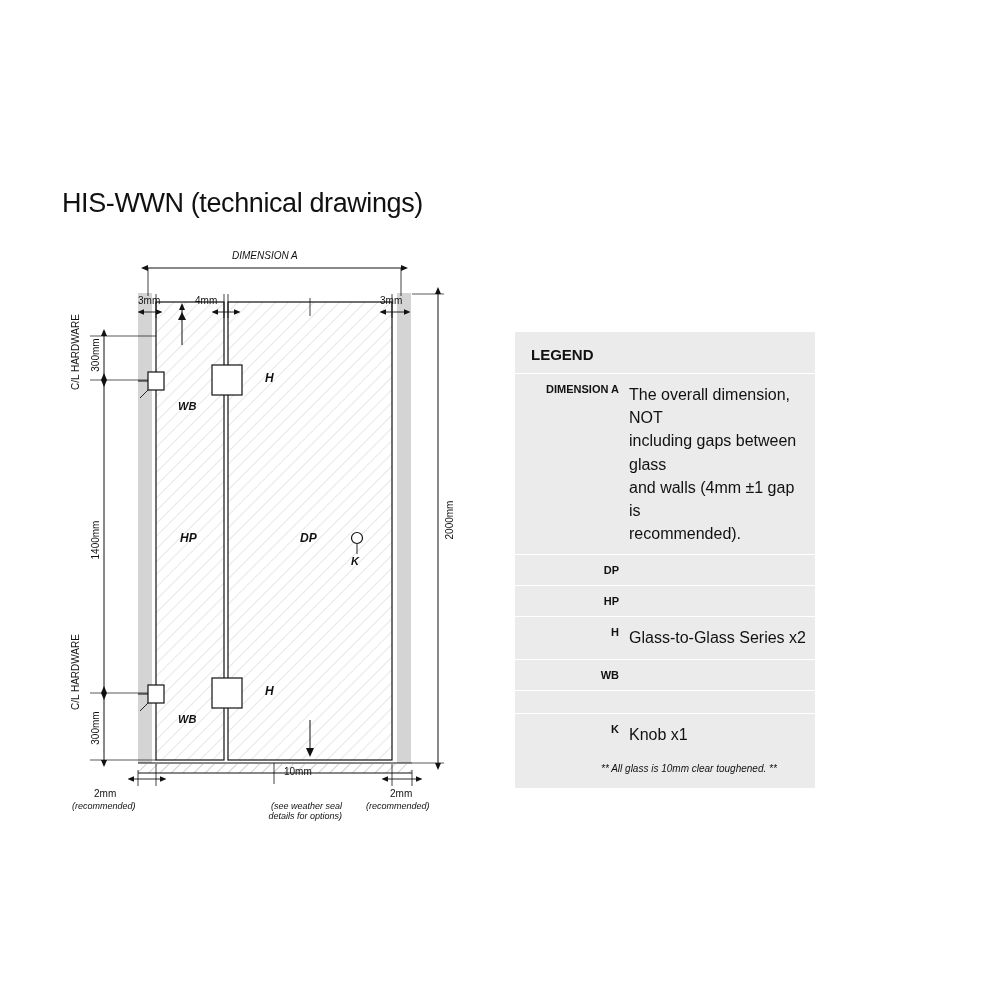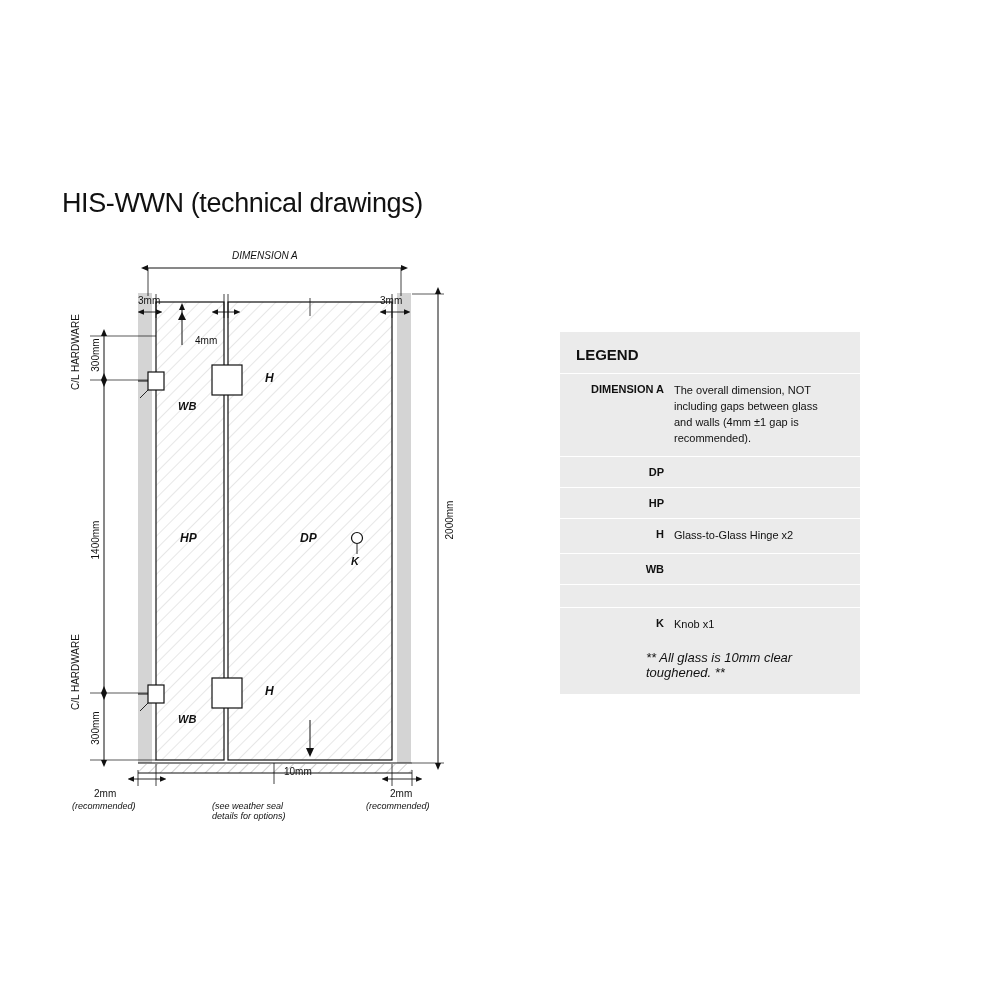--- a/index.html
+++ b/index.html
@@ -38,30 +38,30 @@
 
   .lbl {
     position: absolute;
     font-size: 10px;
     color: #111;
     white-space: nowrap;
     line-height: 1.15;
   }
   .lbl.it { font-style: italic; }
   .lbl.bi { font-style: italic; font-weight: bold; }
-  .lbl.center { text-align: left; }
+  .lbl.center { text-align: right; }
   .vert {
     transform-origin: 0 0;
     transform: rotate(-90deg);
   }
 
   
   #legend {
     position: absolute;
-    left: 560px;
+    left: 515px;
     top: 332px;
     width: 300px;
     background: #ebebeb;
     padding: 0;
   }
   #legend-title {
     font-size: 15px;
     font-weight: bold;
     padding: 14px 16px 10px 16px;
   }
@@ -74,29 +74,29 @@
   .legend-row .key {
     width: 104px;
     flex: 0 0 104px;
     text-align: right;
     padding-right: 10px;
     font-size: 11px;
     font-weight: bold;
     color: #111;
   }
   .legend-row .desc {
-    font-size: 11px;
+    font-size: 16px;
     line-height: 1.45;
     color: #111;
     white-space: pre-line;
   }
   .legend-row.wide .desc { white-space: nowrap; }
   .legend-spacer { height: 22px; border-top: 1px solid #ffffff; }
   #legend-note {
-    font-size: 13px;
+    font-size: 10px;
     font-style: italic;
     padding: 8px 10px 14px 86px;
     color: #111;
   }
 </style>
 </head>
 <body>
 
 <div id="page-title">HIS-WWN (technical drawings)</div>
 
@@ -180,21 +180,21 @@
     <line x1="122" y1="95" x2="122" y2="60" stroke="#111" stroke-width="1" marker-end="url(#arrR)" transform="rotate(0)"></line>
     <path d="M122,62 L118,70 L126,70 z" fill="#111"></path>
     <line x1="250" y1="470" x2="250" y2="505" stroke="#111" stroke-width="1"></line>
     <path d="M250,507 L246,498 L254,498 z" fill="#111"></path>
   </svg>
 
   
   <div class="lbl it" style="left:172px; top:0px;">DIMENSION A</div>
 
   <div class="lbl" style="left:78px; top:45px;">3mm</div>
-  <div class="lbl" style="left:135px; top:45px;margin-top:40px;">4mm</div>
+  <div class="lbl" style="left:135px; top:45px;">4mm</div>
   <div class="lbl" style="left:320px; top:45px;">3mm</div>
 
   <div class="lbl vert" style="left:10px; top:140px; width:70px; text-align:center;">C/L
 HARDWARE</div>
   <div class="lbl vert" style="left:30px; top:135px; width:60px; text-align:center;">300mm</div>
   <div class="lbl vert" style="left:30px; top:330px; width:80px; text-align:center;">1400mm</div>
   <div class="lbl vert" style="left:10px; top:460px; width:70px; text-align:center;">C/L
 HARDWARE</div>
   <div class="lbl vert" style="left:30px; top:508px; width:60px; text-align:center;">300mm</div>
 
@@ -231,21 +231,21 @@
   <div class="legend-row">
     <div class="key">DP</div>
   </div>
 
   <div class="legend-row">
     <div class="key">HP</div>
   </div>
 
   <div class="legend-row">
     <div class="key">H</div>
-    <div class="desc">Glass-to-Glass Hinge x2</div>
+    <div class="desc">Glass-to-Glass Series x2</div>
   </div>
 
   <div class="legend-row wide">
     <div class="key">WB</div>
   </div>
 
   <div class="legend-spacer"></div>
 
   <div class="legend-row">
     <div class="key">K</div>

